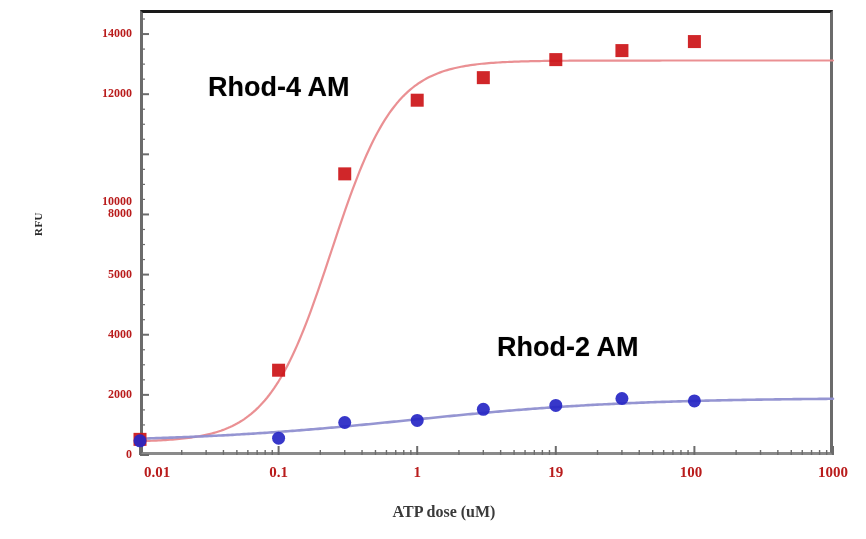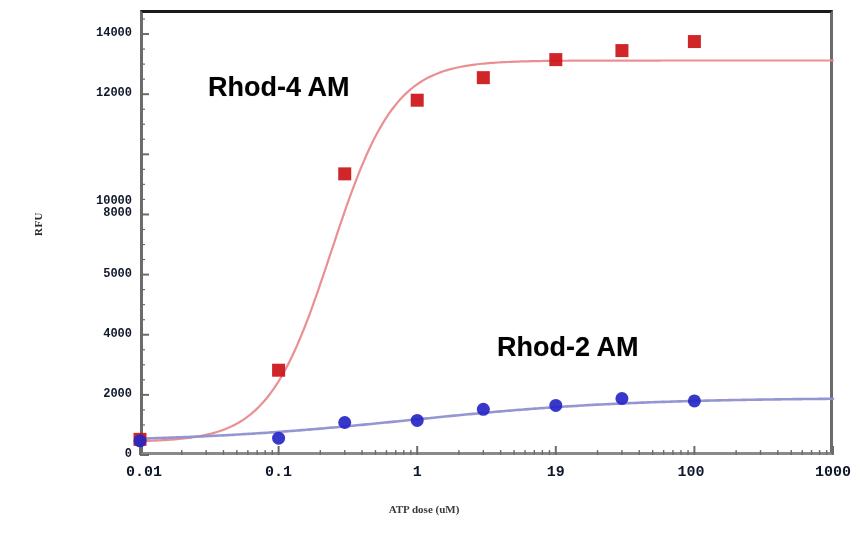--- a/index.html
+++ b/index.html
@@ -8,31 +8,31 @@
   #chart-root{position:absolute;left:0;top:0;width:866px;height:539px;background:#fff;}
 
   
   #plot-frame{position:absolute;left:140px;top:10px;width:693px;height:445px;
               border-top:3px solid #1a1a1a;border-right:3px solid #6b6b6b;
               border-left:3px solid #6b6b6b;border-bottom:3px solid #8a8a8a;
               box-sizing:border-box;background:#ffffff;}
 
   #plot-svg{position:absolute;left:0;top:0;width:866px;height:539px;}
 
-  .axis-tick-label{position:absolute;font-family:Liberation Mono, monospace;
-                   font-weight:bold;color:#0f172a;white-space:nowrap;}
+  .axis-tick-label{position:absolute;font-family:Liberation Serif, serif;
+                   font-weight:bold;color:#b91c1c;white-space:nowrap;}
   .ylab{font-size:12px;text-align:right;}
   .xlab{font-size:15px;text-align:center;}
 
   #ytitle{position:absolute;left:8px;top:218px;width:60px;
           font-size:11px;font-weight:bold;color:#2b2b2b;
           transform:rotate(-90deg);transform-origin:center center;
           text-align:center;letter-spacing:.5px;}
-  #xtitle{position:absolute;left:324px;top:503px;width:200px;text-align:center;
-          font-size:11px;font-weight:bold;color:#3a3a3a;}
+  #xtitle{position:absolute;left:344px;top:503px;width:200px;text-align:center;
+          font-size:16px;font-weight:bold;color:#3a3a3a;}
 
   .series-label{position:absolute;font-family:Liberation Sans, sans-serif;
                 font-weight:bold;font-size:27px;color:#000;white-space:nowrap;
                 text-shadow:0 0 1px rgba(0,0,0,.35);}
   #label-rhod4{left:208px;top:72px;}
   #label-rhod2{left:497px;top:332px;}
 </style>
 </head>
 <body>
 
@@ -147,21 +147,21 @@
       <div class="axis-tick-label ylab" style="left: 60px; width: 72px; top: 447px;">0</div>
       <div class="axis-tick-label ylab" style="left: 60px; width: 72px; top: 386.865px;">2000</div>
       <div class="axis-tick-label ylab" style="left: 60px; width: 72px; top: 326.73px; text-align: right;">4000</div>
       <div class="axis-tick-label ylab" style="left: 60px; width: 72px; top: 266.595px;">5000</div>
       <div class="axis-tick-label ylab" style="left: 60px; width: 72px; top: 206.459px;">8000</div>
       <div class="axis-tick-label ylab" style="left: 60px; width: 72px; top: 146.324px; margin-top: 48px;">10000</div>
       <div class="axis-tick-label ylab" style="left: 60px; width: 72px; top: 86.1892px;">12000</div>
       <div class="axis-tick-label ylab" style="left: 60px; width: 72px; top: 26.0541px;">14000</div>
     </div>
   <div id="xtick-layer">
-      <div class="axis-tick-label xlab" style="left: 104px; width: 80px; top: 464px;">0.01</div>
+      <div class="axis-tick-label xlab" style="left: 117px; width: 80px; top: 464px;">0.01</div>
       <div class="axis-tick-label xlab" style="left: 238.6px; width: 80px; top: 464px;">0.1</div>
       <div class="axis-tick-label xlab" style="left: 377.2px; width: 80px; top: 464px;">1</div>
       <div class="axis-tick-label xlab" style="left: 515.8px; width: 80px; top: 464px;">19</div>
       <div class="axis-tick-label xlab" style="left: 651px; width: 80px; top: 464px;">100</div>
       <div class="axis-tick-label xlab" style="left: 793px; width: 80px; top: 464px;">1000</div>
     </div>
 
   <div id="ytitle">RFU</div>
   <div id="xtitle">ATP dose (uM)</div>
 

